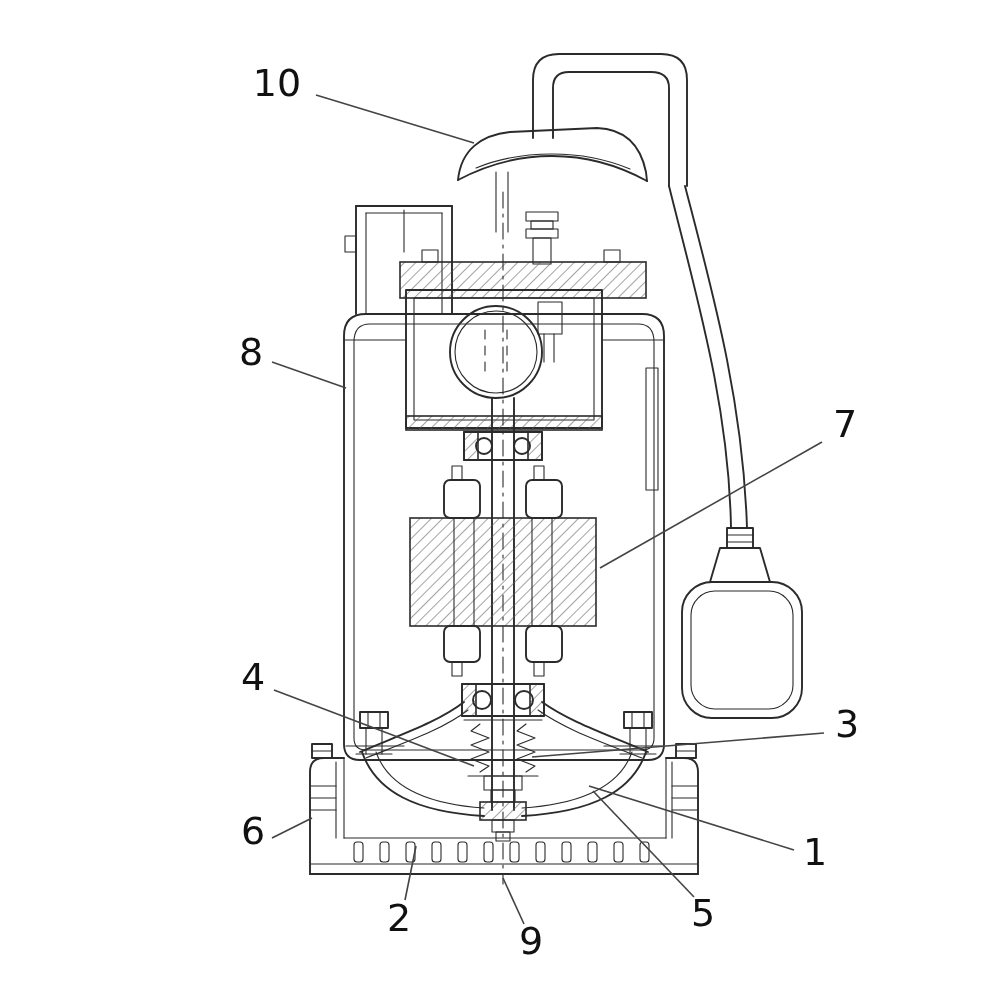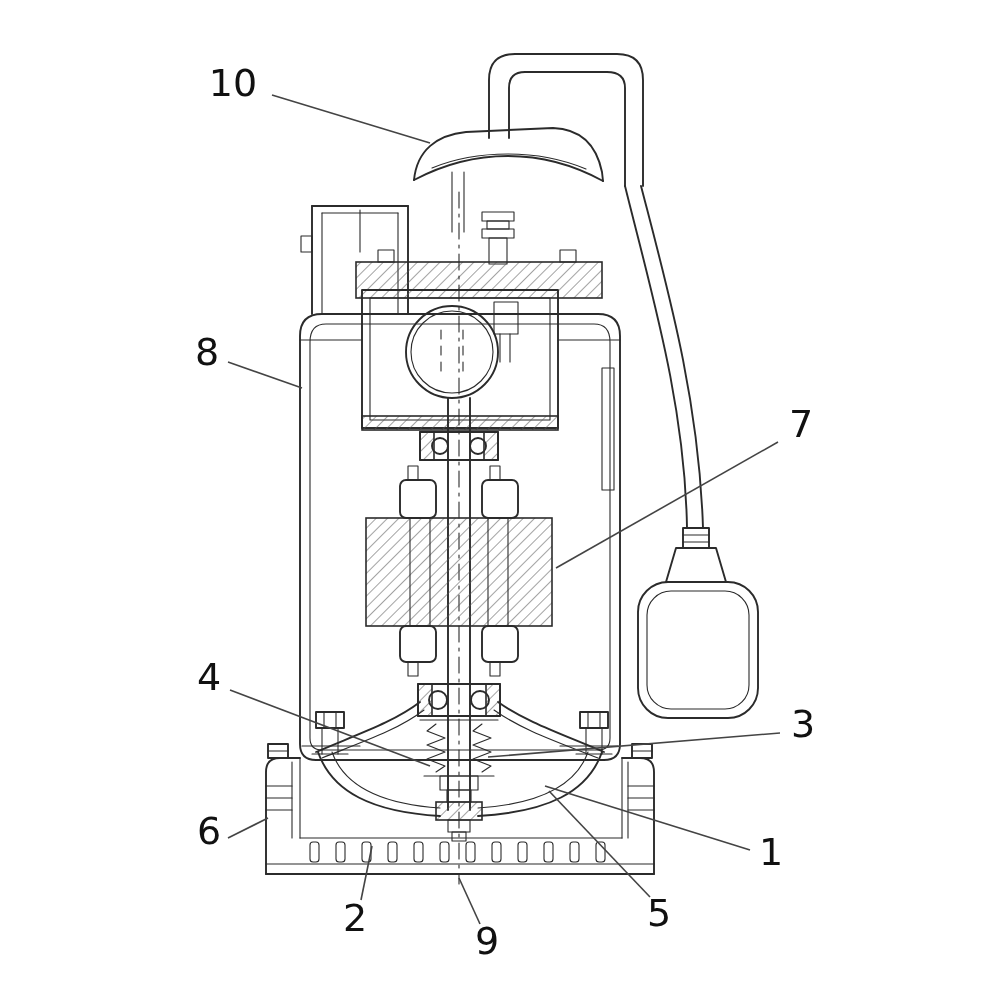--- a/index.html
+++ b/index.html
@@ -2,21 +2,21 @@
 <html style="--ink: #2b2b2b; --ink-soft: #444444; --label: #111111; --background: #ffffff;"><head>
 <meta charset="utf-8">
 <style>
   :root{
     --ink:#2b2b2b;
     --ink-soft:#444444;
     --label:#111111;
     --background:#ffffff;
   }
   html,body{margin:0;padding:0;background:var(--background);}
-  .stage{width:912px;height:1000px;position:relative;background:var(--background);overflow:hidden;}
+  .stage{width:912px;height:1000px;position:relative;background:var(--background);overflow:hidden;padding-left:44px;}
   svg{display:block;}
   .ln{fill:none;stroke:var(--ink);stroke-width:1.9;stroke-linecap:round;stroke-linejoin:round;}
   .ln2{fill:none;stroke:var(--ink);stroke-width:1.1;stroke-linecap:round;stroke-linejoin:round;}
   .hatched{fill:url(#hatch);stroke:var(--ink);stroke-width:1.6;}
   .lead{fill:none;stroke:var(--ink-soft);stroke-width:1.6;}
   .lbl{font-family:"DejaVu Sans","Liberation Sans",sans-serif;font-size:38px;font-weight:500;fill:var(--label);text-anchor:middle;}
   .dash{stroke-dasharray:16 6 3 6;}
   .vent{stroke-dasharray:9 7;}
 </style>
 </head>

